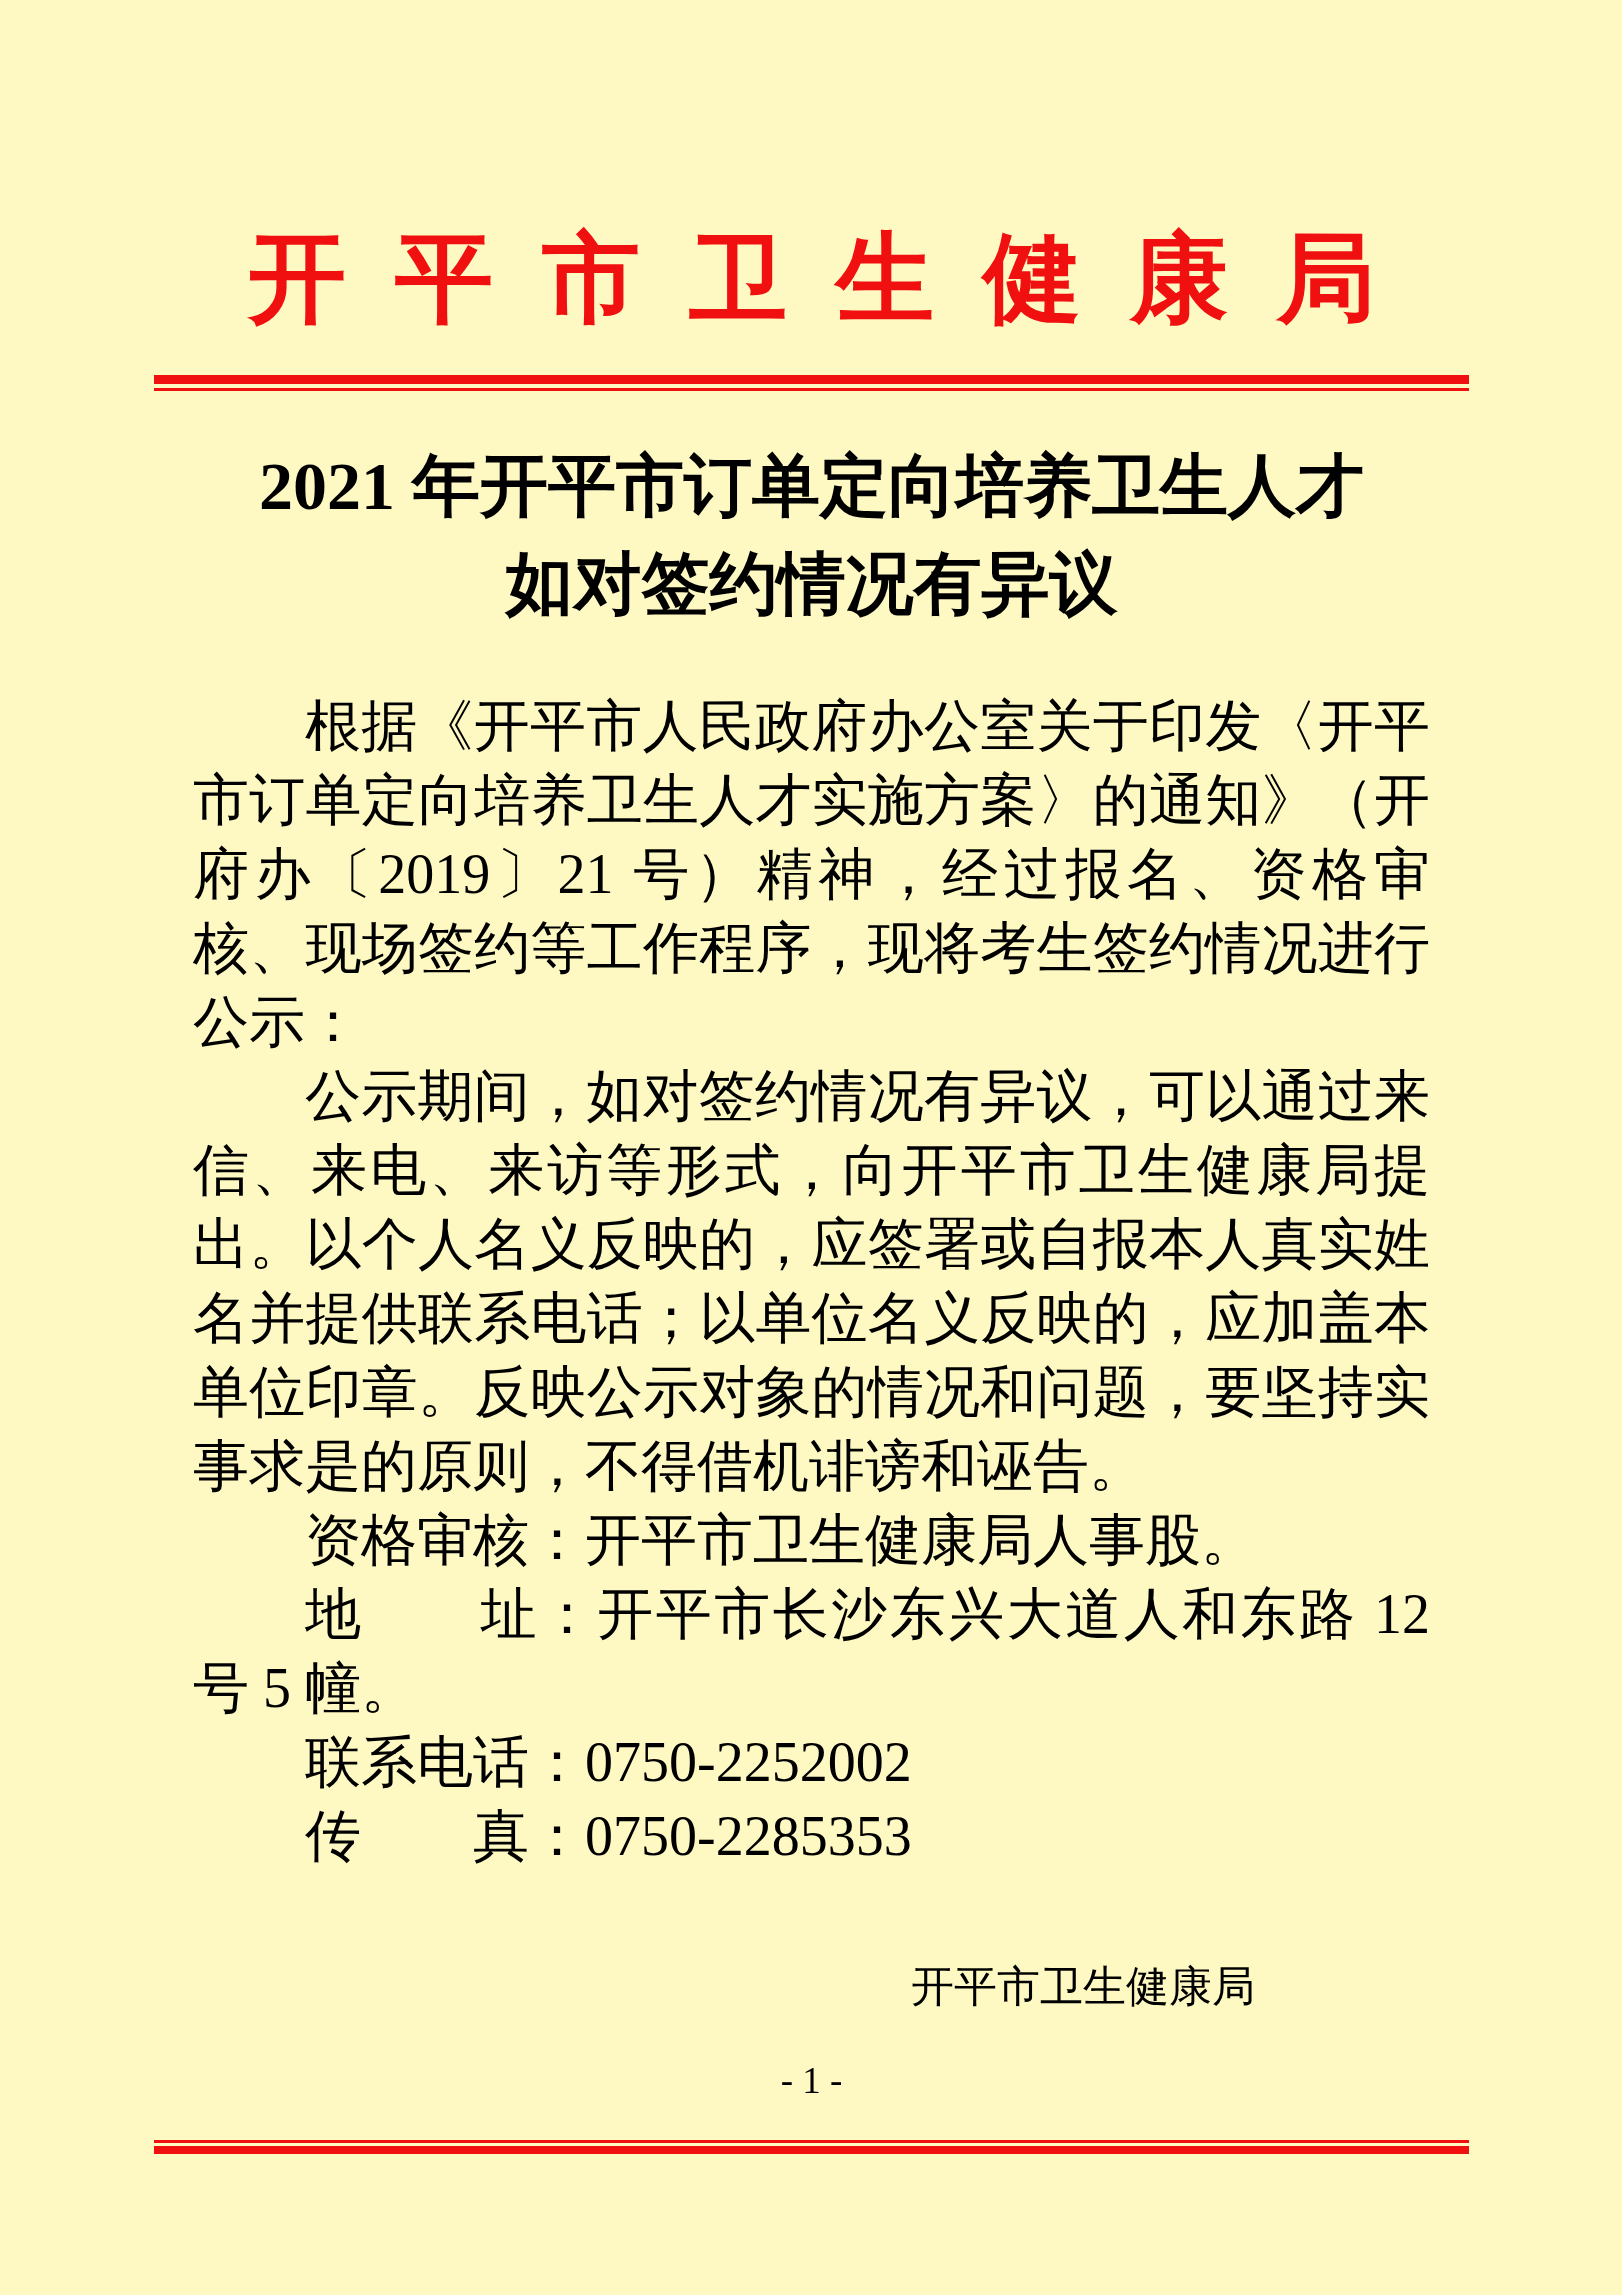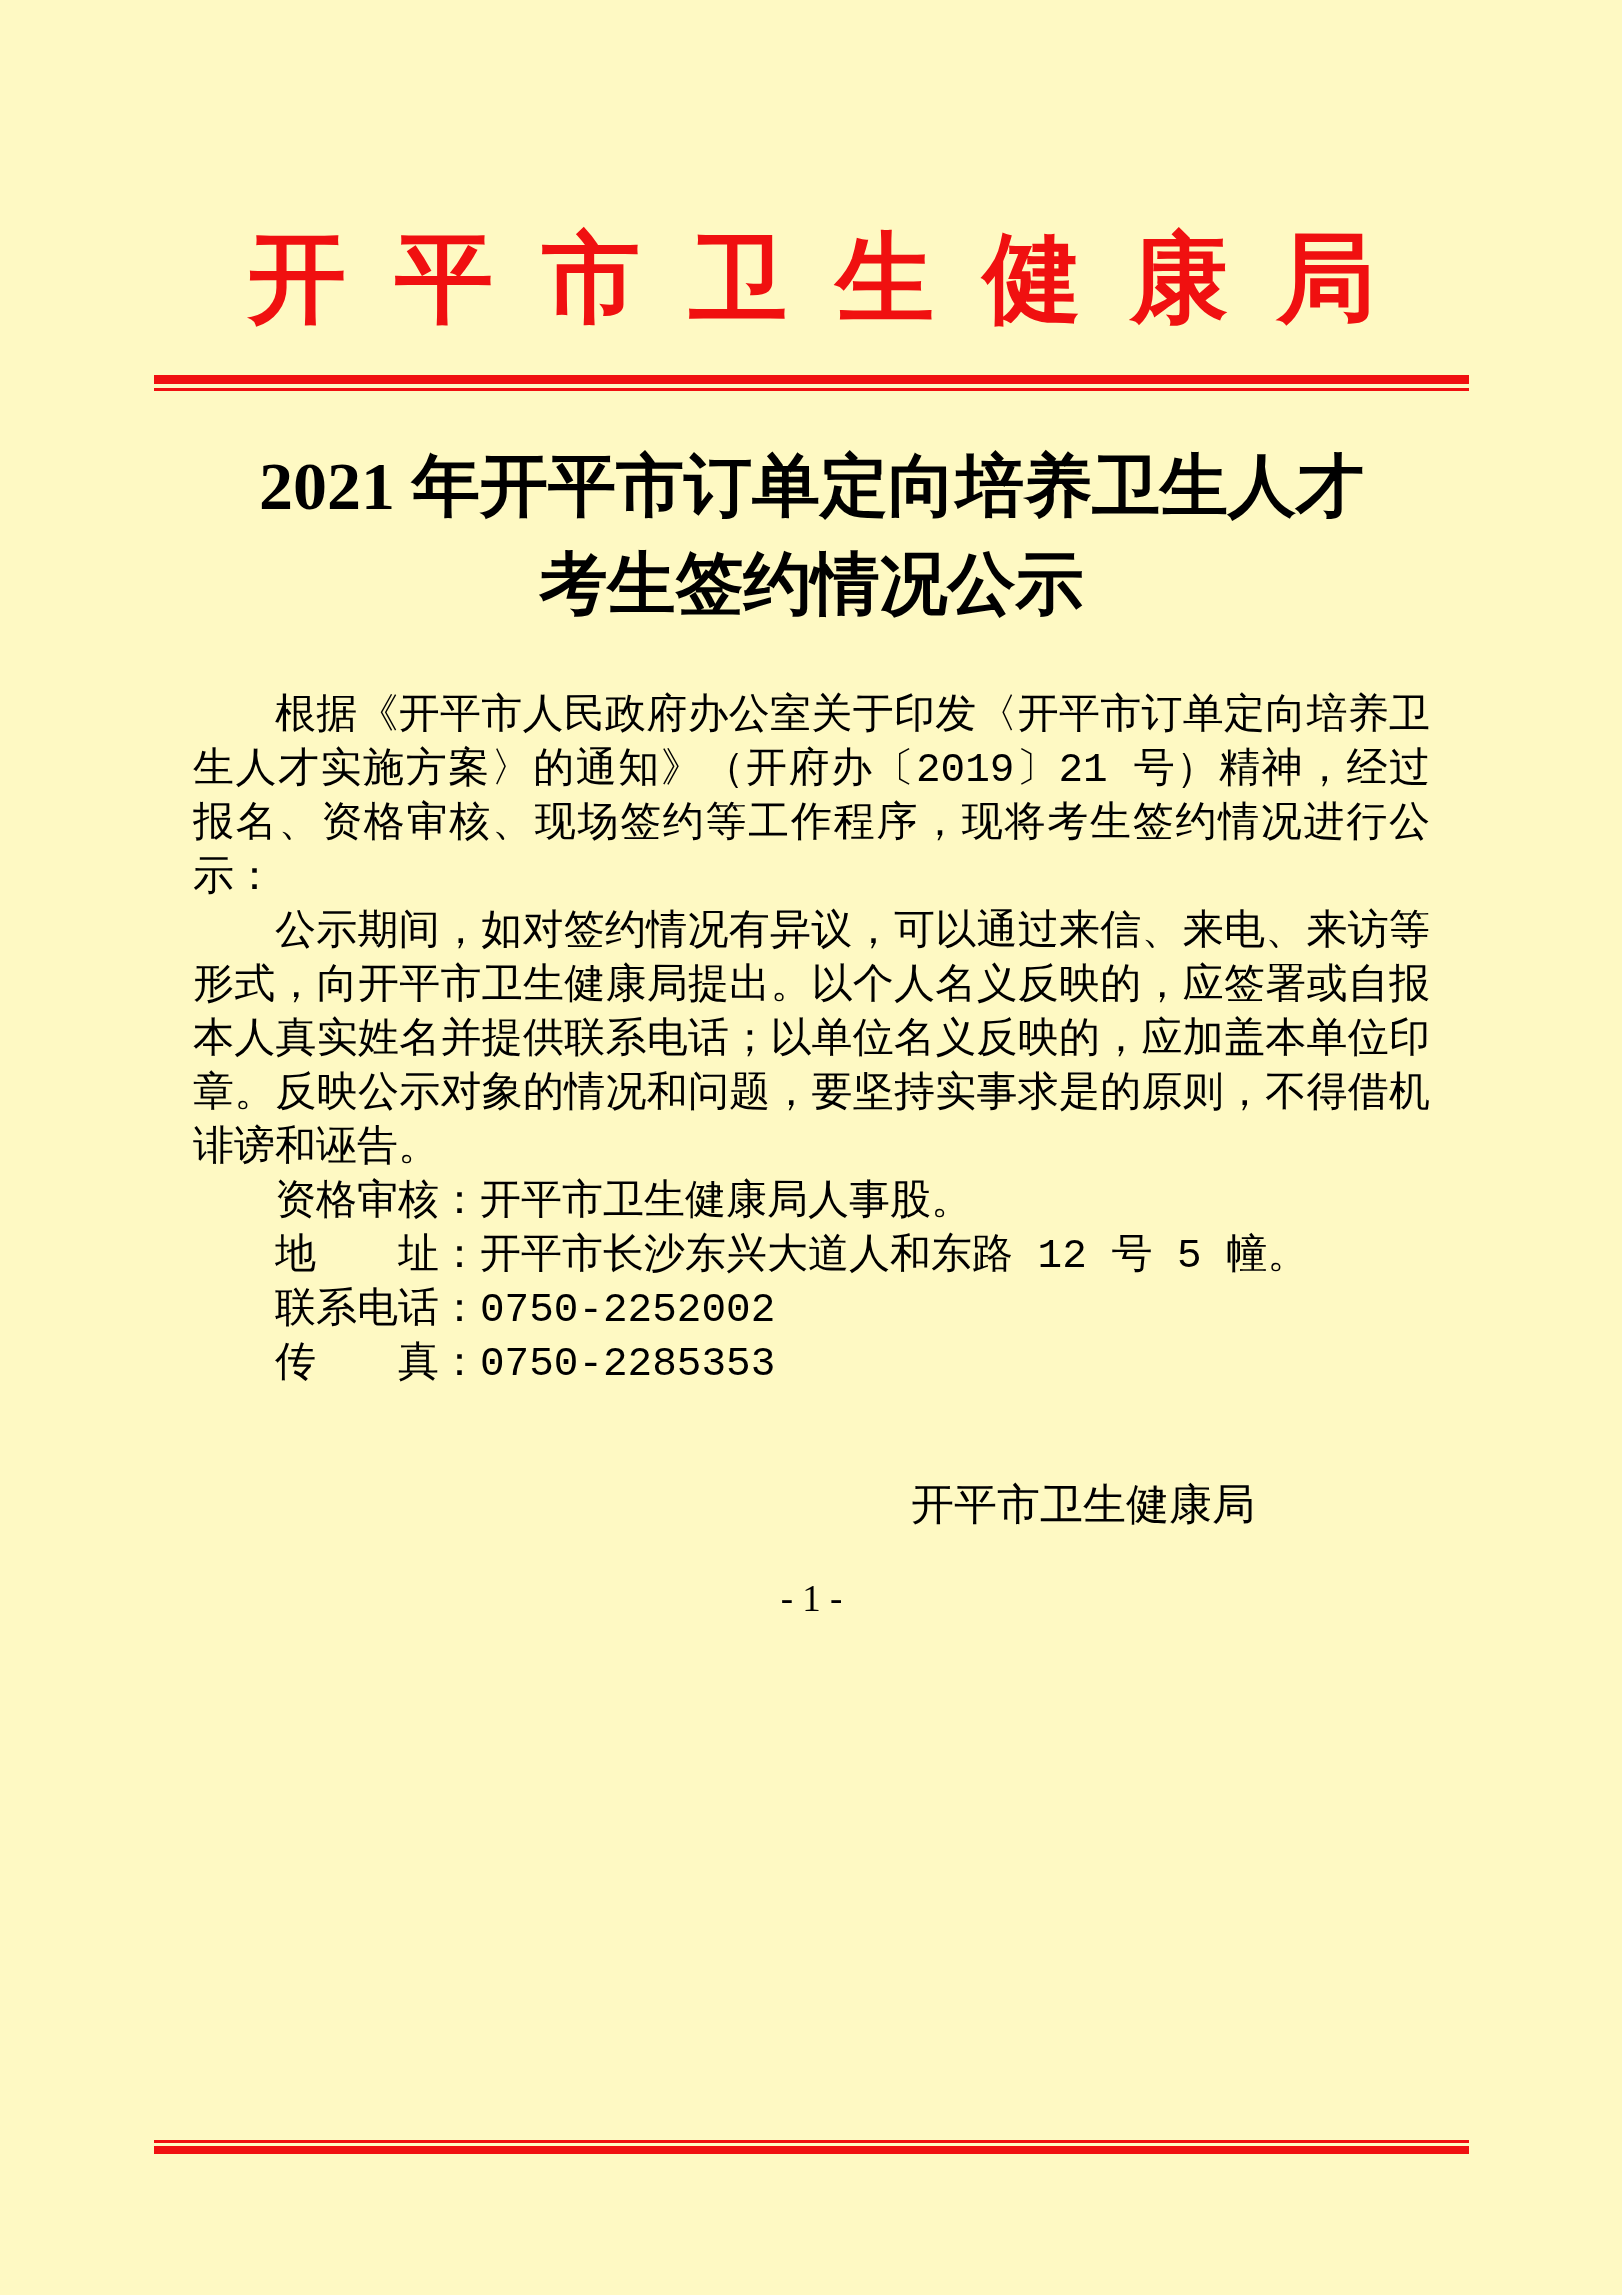--- a/index.html
+++ b/index.html
@@ -46,24 +46,23 @@
     margin-top: 46px;
     text-align: center;
     font-weight: 700;
     font-size: 68px;
     line-height: 98px;
   }
 
   
   .body-text {
     margin: 56px 193px 0 193px;
-    font-size: 41px;
-    line-height: 54px;
+    font-size: 56px;
+    line-height: 74px;
     text-align: justify;
-    font-family: Liberation Mono, monospace;
   }
   .body-text p { margin: 0; text-indent: 2em; }
 
   
   .signature {
     margin-top: 77px;
     margin-left: 543px;
     text-align: center;
     font-size: 43px;
     line-height: 74px;
@@ -85,21 +84,21 @@
 
   <h1 class="org-name"><span class="spread">开平市卫生健康局</span></h1>
 
   <div class="rule rule-top">
     <div class="bar-thick"></div>
     <div class="bar-thin"></div>
   </div>
 
   <div class="doc-title">
     <div>2021 年开平市订单定向培养卫生人才</div>
-    <div>考生签约情况公示</div>
+    <div>如对签约情况有异议</div>
   </div>
 
   <div class="body-text">
     <p>根据《开平市人民政府办公室关于印发〈开平市订单定向培养卫生人才实施方案〉的通知》（开府办〔2019〕21 号）精神，经过报名、资格审核、现场签约等工作程序，现将考生签约情况进行公示：</p>
     <p>公示期间，如对签约情况有异议，可以通过来信、来电、来访等形式，向开平市卫生健康局提出。以个人名义反映的，应签署或自报本人真实姓名并提供联系电话；以单位名义反映的，应加盖本单位印章。反映公示对象的情况和问题，要坚持实事求是的原则，不得借机诽谤和诬告。</p>
     <p>资格审核：开平市卫生健康局人事股。</p>
     <p>地　　址：开平市长沙东兴大道人和东路 12 号 5 幢。</p>
     <p>联系电话：0750-2252002</p>
     <p>传　　真：0750-2285353</p>
   </div>

